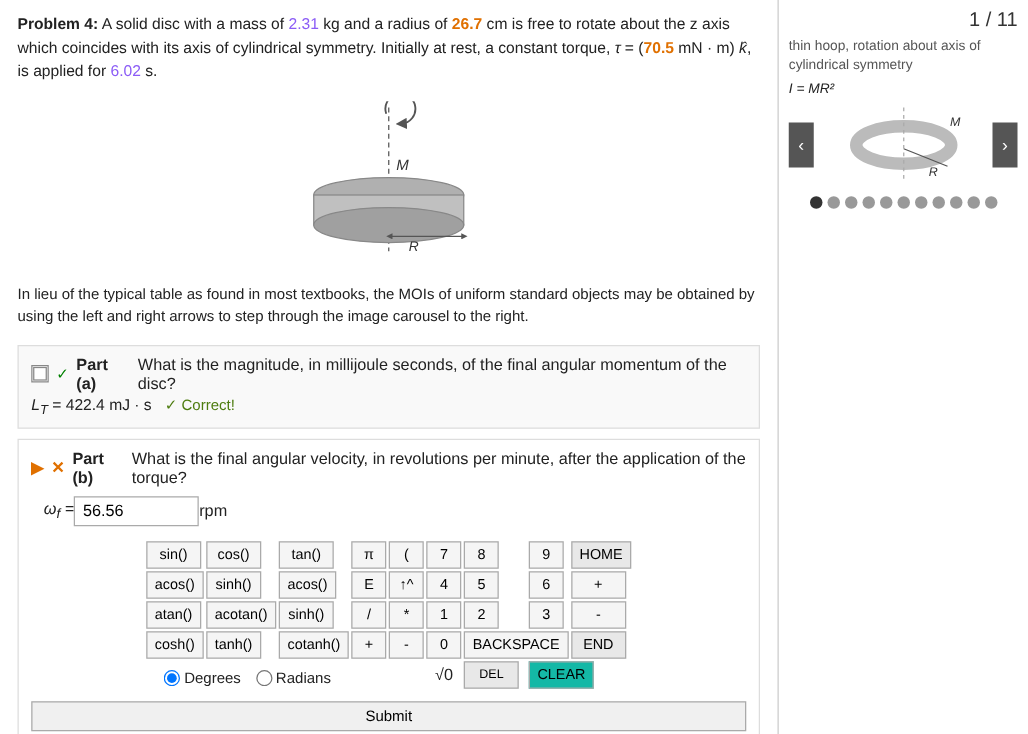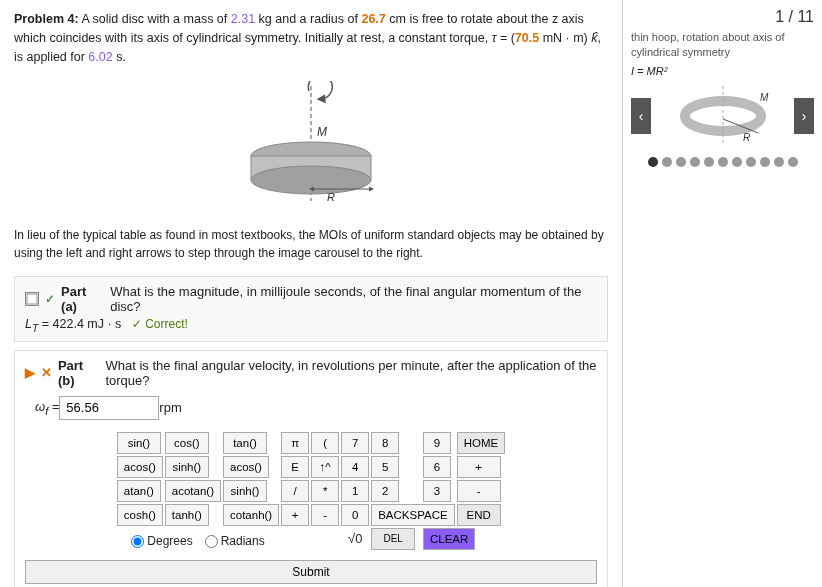--- a/index.html
+++ b/index.html
@@ -113,21 +113,21 @@
       cursor: pointer;
       min-width: 44px;
       height: 22px;
       text-align: center;
     }
     .kbtn-sm {
       min-width: 28px;
     }
     .kbtn-home { background: #e8e8e8; min-width: 44px; }
     .kbtn-end { background: #e8e8e8; min-width: 44px; }
-    .kbtn-clear { background: #8b5cf6; }
+    .kbtn-clear { background: #14b8a6; }
     .kbtn-del { background: #e8e8e8; font-size: 10px; }
     .radio-row {
       display: flex;
       align-items: center;
       gap: 12px;
       margin-top: 2px;
       font-size: 12px;
       justify-content: center;
     }
     .radio-option { display: flex; align-items: center; gap: 3px; cursor: pointer; }

